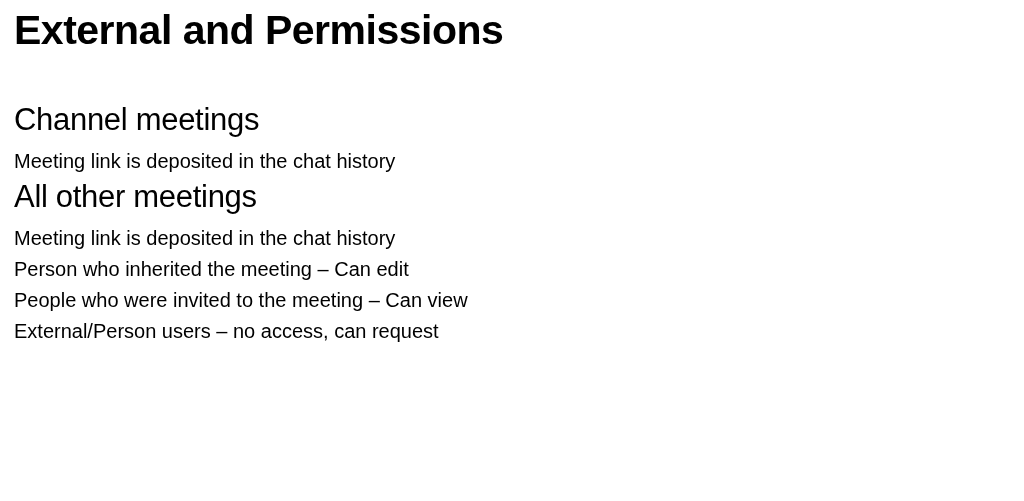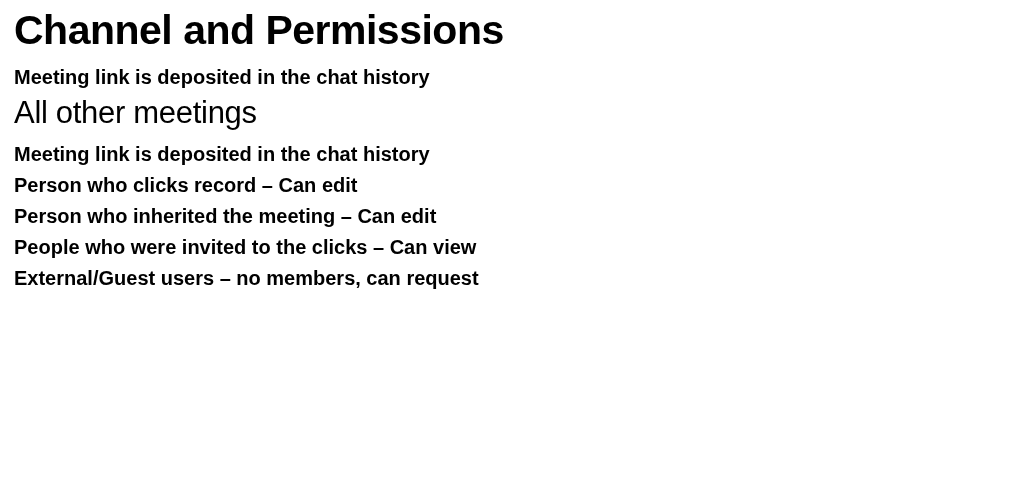--- a/index.html
+++ b/index.html
@@ -35,43 +35,43 @@
     font-weight: 400;
     line-height: 40px;
     letter-spacing: -0.3px;
     white-space: nowrap;
   }
   .section-1 .section-heading { margin-top: 44px; }
   .section-2 .section-heading { }
   .body-line {
     margin: 0;
     font-size: 20px;
-    font-weight: 700;
+    font-weight: 400;
     line-height: 31px;
     white-space: nowrap;
   }
   .section-lines { margin-top: 6px; }
 </style>
 </head>
 <body>
 
 <div class="slide">
 
-  <h1 class="page-title">Channel and Permissions</h1>
+  <h1 class="page-title">External and Permissions</h1>
 
   <section class="section section-1">
+    <h2 class="section-heading">Channel meetings</h2>
     <div class="section-lines">
       <p class="body-line">Meeting link is deposited in the chat history</p>
     </div>
   </section>
 
   <section class="section section-2">
     <h2 class="section-heading">All other meetings</h2>
     <div class="section-lines">
       <p class="body-line">Meeting link is deposited in the chat history</p>
-      <p class="body-line">Person who clicks record – Can edit</p>
       <p class="body-line">Person who inherited the meeting – Can edit</p>
-      <p class="body-line">People who were invited to the clicks – Can view</p>
-      <p class="body-line">External/Guest users – no members, can request</p>
+      <p class="body-line">People who were invited to the meeting – Can view</p>
+      <p class="body-line">External/Person users – no access, can request</p>
     </div>
   </section>
 
 </div>
 
 </body></html>

